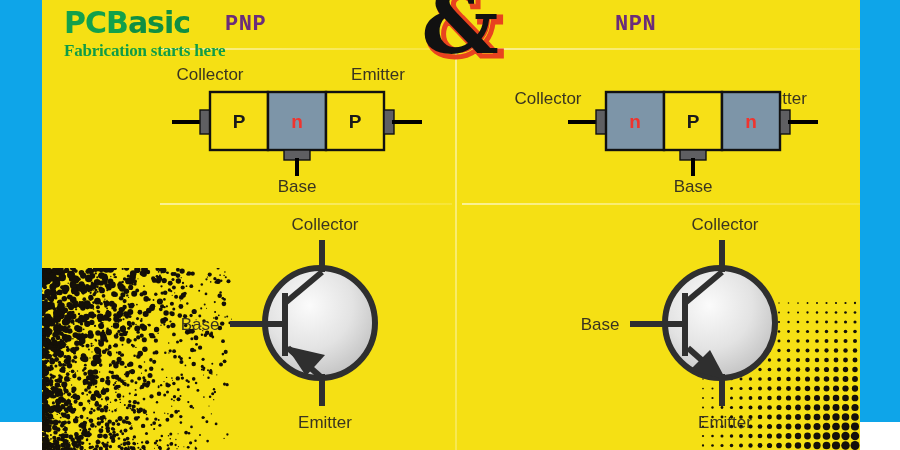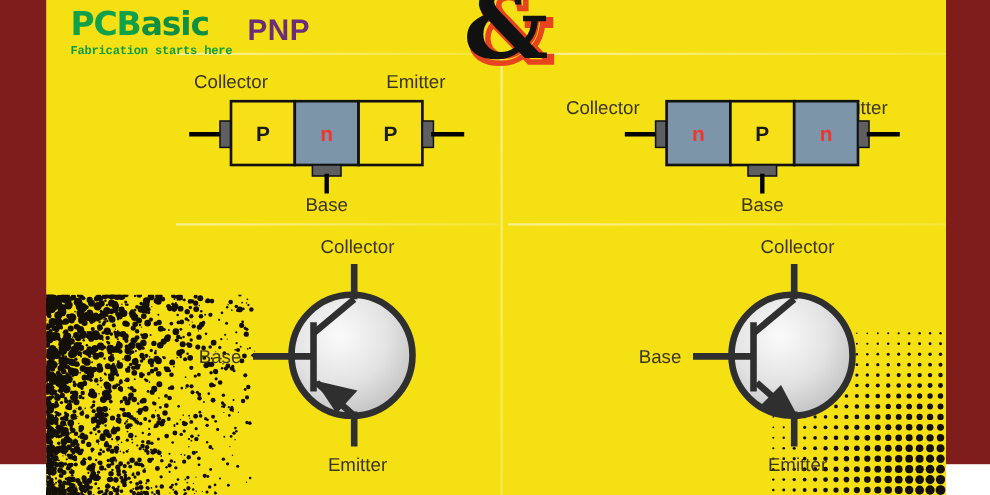--- a/index.html
+++ b/index.html
@@ -1,18 +1,18 @@
 <!DOCTYPE html>
 <html><head>
 <meta charset="utf-8">
 <style>
   html,body{margin:0;padding:0;background:#ffffff;}
   body{width:900px;height:450px;overflow:hidden;font-family:"Liberation Sans",sans-serif;}
 
-  #stage{position:relative;width:900px;height:422px;background:#7f1d1d;}
+  #stage{position:relative;width:900px;height:422px;background:#0ea5e9;}
 
   
   #canvas{
     position:absolute;left:42px;top:0;width:818px;height:450px;
     background:#f5e014;overflow:hidden;
   }
 
   
   .splatter{position:absolute;left:0px;top:268px;width:190px;height:182px;pointer-events:none;}
   .halftone{position:absolute;right:0px;bottom:0px;width:160px;height:150px;pointer-events:none;}
@@ -20,26 +20,26 @@
   
   .hdivider{position:absolute;height:2px;background:linear-gradient(90deg,rgba(255,255,255,.55),rgba(255,255,255,.15));}
   .vdivider{position:absolute;top:52px;left:413px;width:2px;height:398px;
             background:linear-gradient(180deg,rgba(255,255,255,.5),rgba(255,255,255,.25));}
 
   
   #logo{position:absolute;left:22px;top:8px;width:180px;}
   .logo-mark{font-family:"DejaVu Sans",sans-serif;font-weight:bold;font-size:30px;
              color:#12a14b;letter-spacing:-1px;line-height:1;}
   .logo-mark .alt{color:#0f8f43;}
-  .logo-tag{font-family:Liberation Mono, monospace;font-weight:bold;font-size:11px;
+  .logo-tag{font-family:Liberation Serif, serif;font-weight:bold;font-size:17px;
             color:#0f9c47;margin-top:3px;letter-spacing:-.2px;}
 
   
-  .title{position:absolute;top:12px;font-weight:bold;font-size:27px;color:#6b2d7a;
-         letter-spacing:.5px;font-family:Liberation Sans, sans-serif;}
+  .title{position:absolute;top:12px;font-weight:bold;font-size:22px;color:#6b2d7a;
+         letter-spacing:.5px;font-family:Liberation Mono, monospace;}
   #title-pnp{left:183px;}
   #title-npn{left:573px;}
 
   
   #amp{position:absolute;left:372px;top:-18px;width:100px;height:100px;}
 
   
   .panel{position:absolute;text-decoration:underline;}
   .svg-block{display:block;}
 
@@ -1992,20 +1992,21 @@
     <div class="hdivider" style="left:118px;top:203px;width:292px;"></div>
     <div class="hdivider" style="left:420px;top:203px;width:398px;"></div>
     <div class="vdivider"></div>
 
     <div id="logo">
       <div class="logo-mark"><span>PCB</span><span class="alt">asic</span></div>
       <div class="logo-tag">Fabrication starts here</div>
     </div>
 
     <div class="title" id="title-pnp">PNP</div>
+    <div class="title" id="title-npn">NPN</div>
 
     <svg id="amp" viewBox="0 0 100 100">
       <text x="50" y="74" text-anchor="middle" font-family="DejaVu Serif, serif" font-size="86" font-weight="bold" fill="none" stroke="#e8431f" stroke-width="5">&amp;</text>
       <text x="46" y="71" text-anchor="middle" font-family="DejaVu Serif, serif" font-size="86" font-weight="bold" fill="#111111">&amp;</text>
     </svg>
 
     <div class="panel" style="left:108px;top:60px;">
       <svg class="svg-block" width="300" height="135" viewBox="0 0 300 135">
         <text class="lbl" x="60" y="20" text-anchor="middle">Collector</text>
         <text class="lbl" x="228" y="20" text-anchor="middle">Emitter</text>

